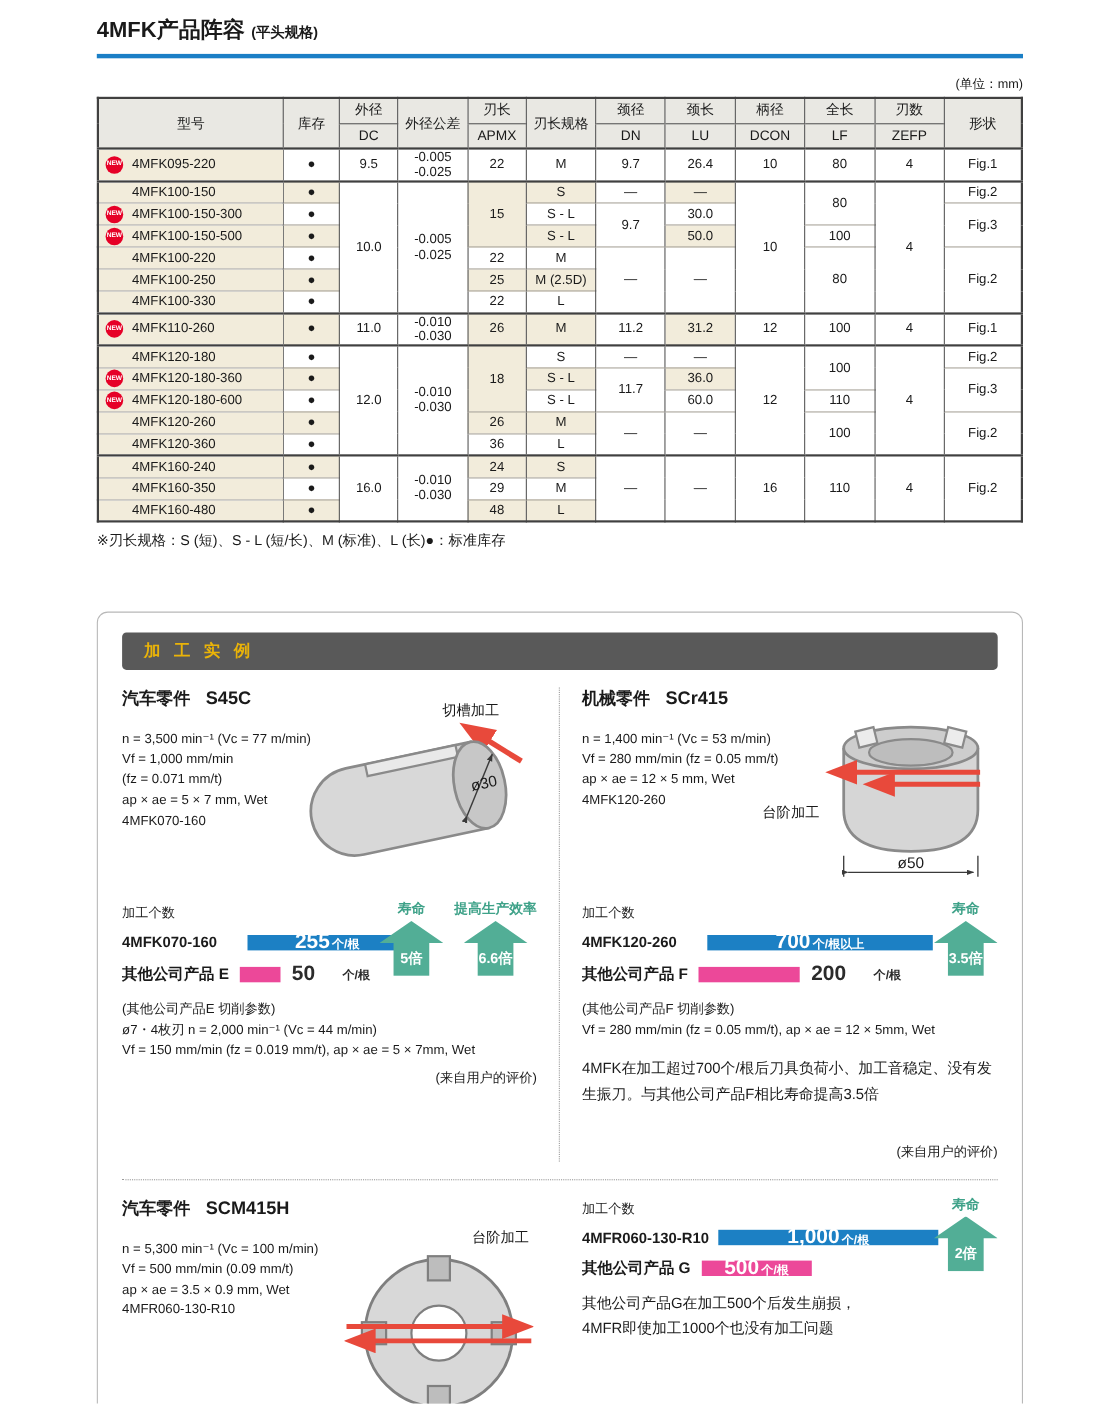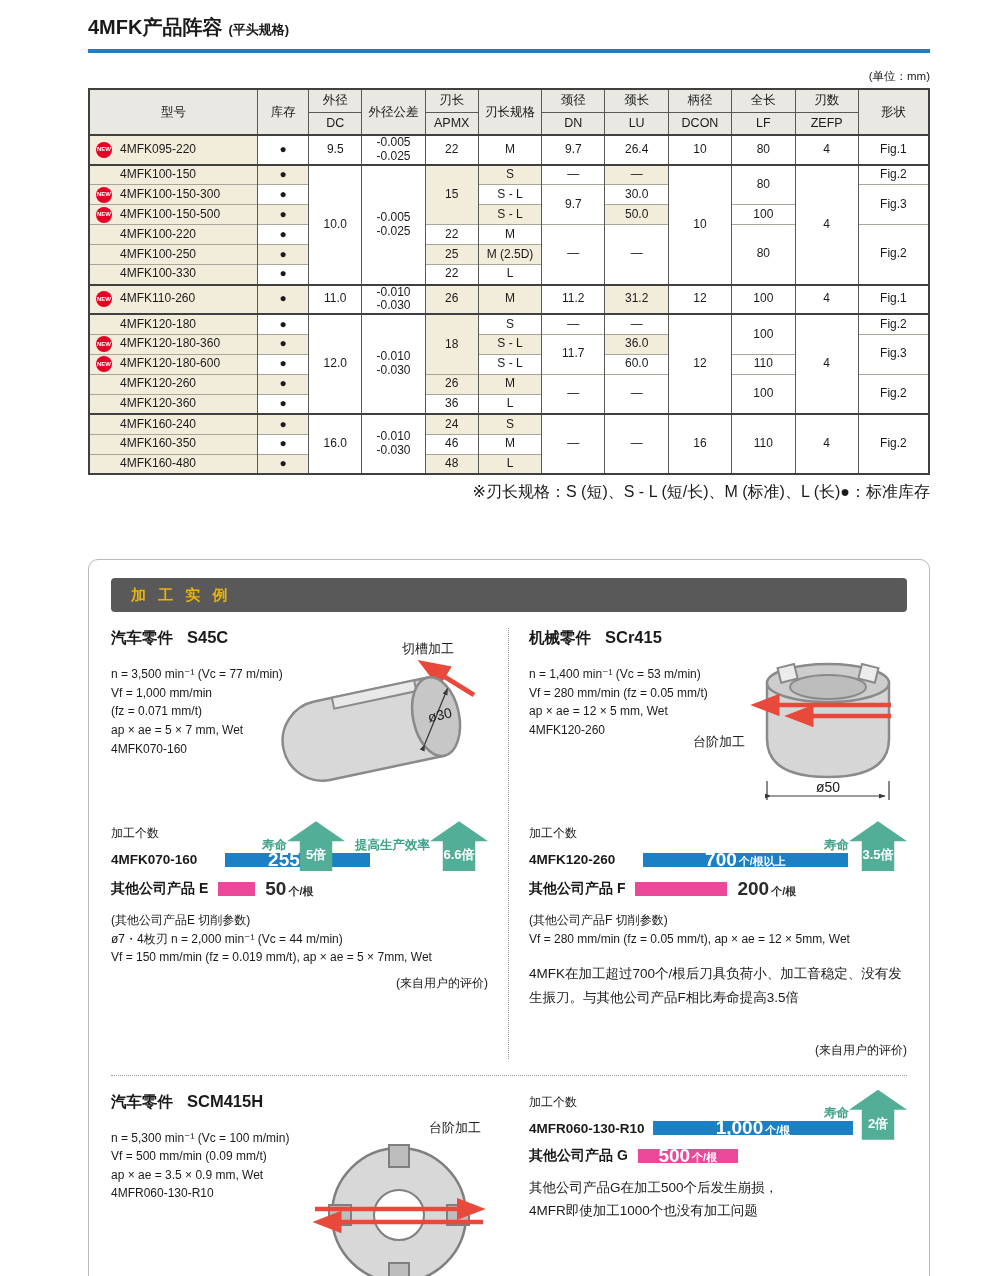--- a/index.html
+++ b/index.html
@@ -21,21 +21,21 @@
   .spec-table td { border-left:1px solid #595959; border-top:1px solid #aaa59b;
     text-align:center; height:20px; padding:0 2px; white-space:pre-line; line-height:1.15;
     vertical-align:middle; }
   .spec-table tr.gs td { border-top:2px solid #404040; }
   .spec-table tr.tall td { height:24px; }
   .spec-table td.model { text-align:left; padding-left:30px; position:relative; background:#f2ecdb; }
   .spec-table td.beige { background:#f2ecdb; }
   .new-badge { position:absolute; left:6px; top:50%; transform:translateY(-50%);
     background:#e60027; color:#fff; font-size:6px; font-weight:bold; width:16px; height:16px;
     border-radius:50%; display:flex; align-items:center; justify-content:center; }
-  .table-footnotes { display:flex; justify-content:flex-end; font-size:16px; margin-top:7px; }
+  .table-footnotes { display:flex; justify-content:flex-start; font-size:13px; margin-top:7px; }
 
   
   .examples-box { margin-top:56px; border:1.5px solid #b8b8b8; border-radius:10px;
     padding:18px 22px 20px; }
   .examples-header { height:34px; line-height:34px; background:#595959; border-radius:4px;
     color:#eab308; font-weight:bold; font-size:15px; letter-spacing:4px; padding-left:20px; }
   .ex-grid { display:grid; grid-template-columns:1fr 1fr; margin-top:16px; }
   .ex-col-left { padding-right:20px; border-right:1px dotted #999; }
   .ex-col-right { padding-left:20px; }
   .ex-bottom { border-top:1px dotted #999; margin-top:16px; padding-top:16px;
@@ -56,25 +56,25 @@
   .chart-caption { font-size:12px; margin-bottom:10px; }
   .bar-row { display:flex; align-items:center; margin-bottom:11px; }
   .bar-label { width:114px; font-weight:bold; font-size:13.5px; flex:none; }
   .bar-label.wide { width:124px; }
   .bar-label.comp { width:auto; font-weight:bold; font-size:14px; margin-right:10px; }
   .bar { height:14px; display:flex; align-items:center; justify-content:center; flex:none; }
   .bar.blue { background:#1c80c4; color:#fff; }
   .bar.gray { background:#ec4899; color:#fff; }
   .bar .num { font-size:19px; font-weight:bold; }
   .bar .unit { font-size:11px; font-weight:bold; margin-left:2px; margin-top:4px; }
-  .out-value { margin-left:10px; display:flex; align-items:center; color:#2b2b2b; }
+  .out-value { margin-left:10px; display:flex; color:#2b2b2b;gap:23px; }
   .out-value .num { font-size:19px; font-weight:bold; }
   .out-value .unit { font-size:11px; font-weight:bold; margin-left:2px; margin-top:4px; }
   .badge-group { position:absolute; top:-4px; right:0; display:flex; gap:10px; }
-  .badge { display:flex; align-items:center; }
+  .badge { display:flex; flex-direction:column; align-items:center; }
   .badge-title { font-size:12.5px; font-weight:bold; color:#3fa289; white-space:nowrap; margin-bottom:2px; }
   .badge-arrow { width:58px; height:50px; background:#52ae96;
     clip-path:polygon(50% 0,100% 40%,78% 40%,78% 100%,22% 100%,22% 40%,0 40%);
     display:flex; align-items:flex-end; justify-content:center; }
   .badge-arrow span { color:#fff; font-weight:bold; font-size:13px; padding-bottom:7px; }
 
   .comp-params { font-size:12px; line-height:1.55; margin-top:10px; }
   .notes { font-size:13.5px; line-height:1.75; margin-top:14px; }
   .source { text-align:right; font-size:12px; margin-top:8px; }
   svg text { font-family:"Liberation Sans","DejaVu Sans",sans-serif; }
@@ -282,21 +282,21 @@
           <td rowspan="3">—</td>
           <td rowspan="3">—</td>
           <td rowspan="3">16</td>
           <td rowspan="3">110</td>
           <td rowspan="3">4</td>
           <td rowspan="3">Fig.2</td>
         </tr>
         <tr>
           <td class="model"><span>4MFK160-350</span></td>
           <td>●</td>
-          <td>46</td>
+          <td>29</td>
           <td>M</td>
         </tr>
         <tr>
           <td class="model"><span>4MFK160-480</span></td>
           <td class="beige">●</td>
           <td class="beige">48</td>
           <td class="beige">L</td>
         </tr>
       </tbody>
     </table>

